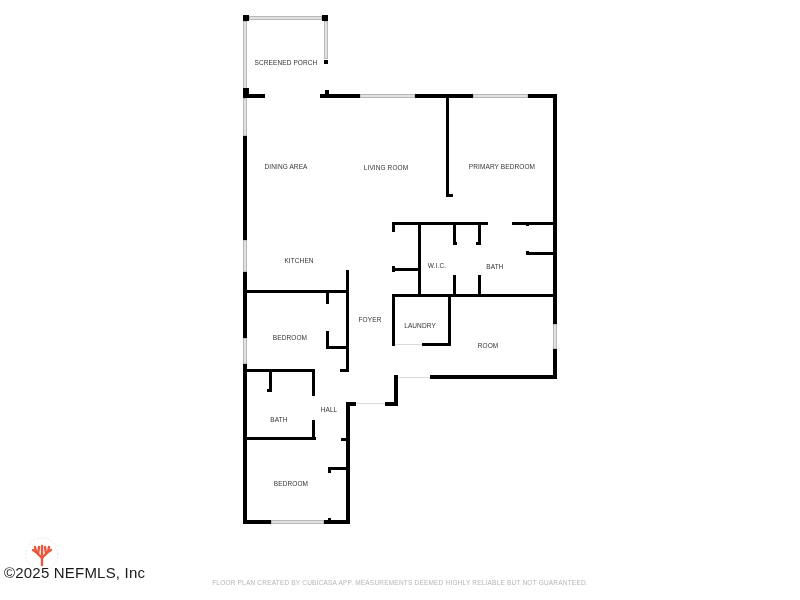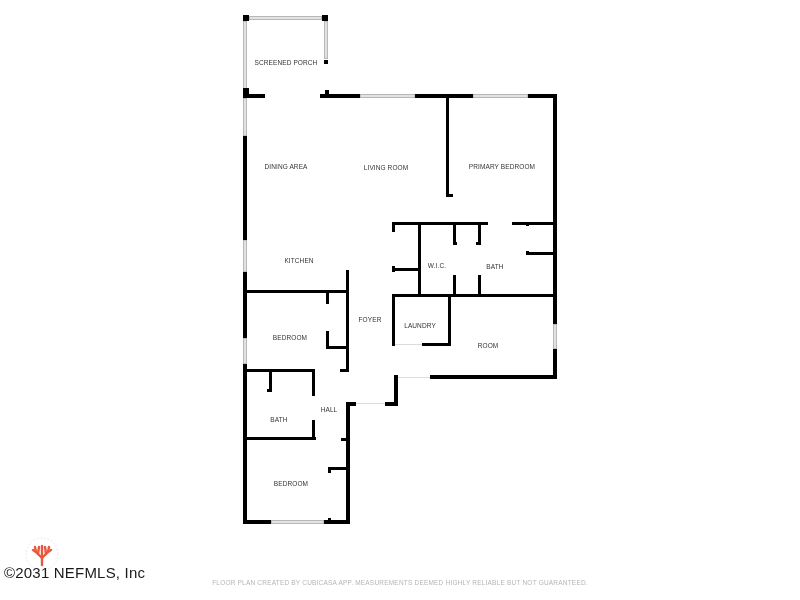--- a/index.html
+++ b/index.html
@@ -124,14 +124,14 @@
     <path d="M18 22 L12 16 L11 11"></path>
     <path d="M18 22 L24 16 L25 11"></path>
     <path d="M14 18 L15 11"></path>
     <path d="M22 18 L21 11"></path>
     <path d="M18 19 L18 10"></path>
     <path d="M12 16 L9 14"></path>
     <path d="M24 16 L27 14"></path>
   </g>
 </svg>
 
-<div class="watermark">©2031 NEFMLS, Inc</div>
+<div class="watermark">©2025 NEFMLS, Inc</div>
 <div class="footer-note">FLOOR PLAN CREATED BY CUBICASA APP. MEASUREMENTS DEEMED HIGHLY RELIABLE BUT NOT GUARANTEED.</div>
 
 </body></html>

